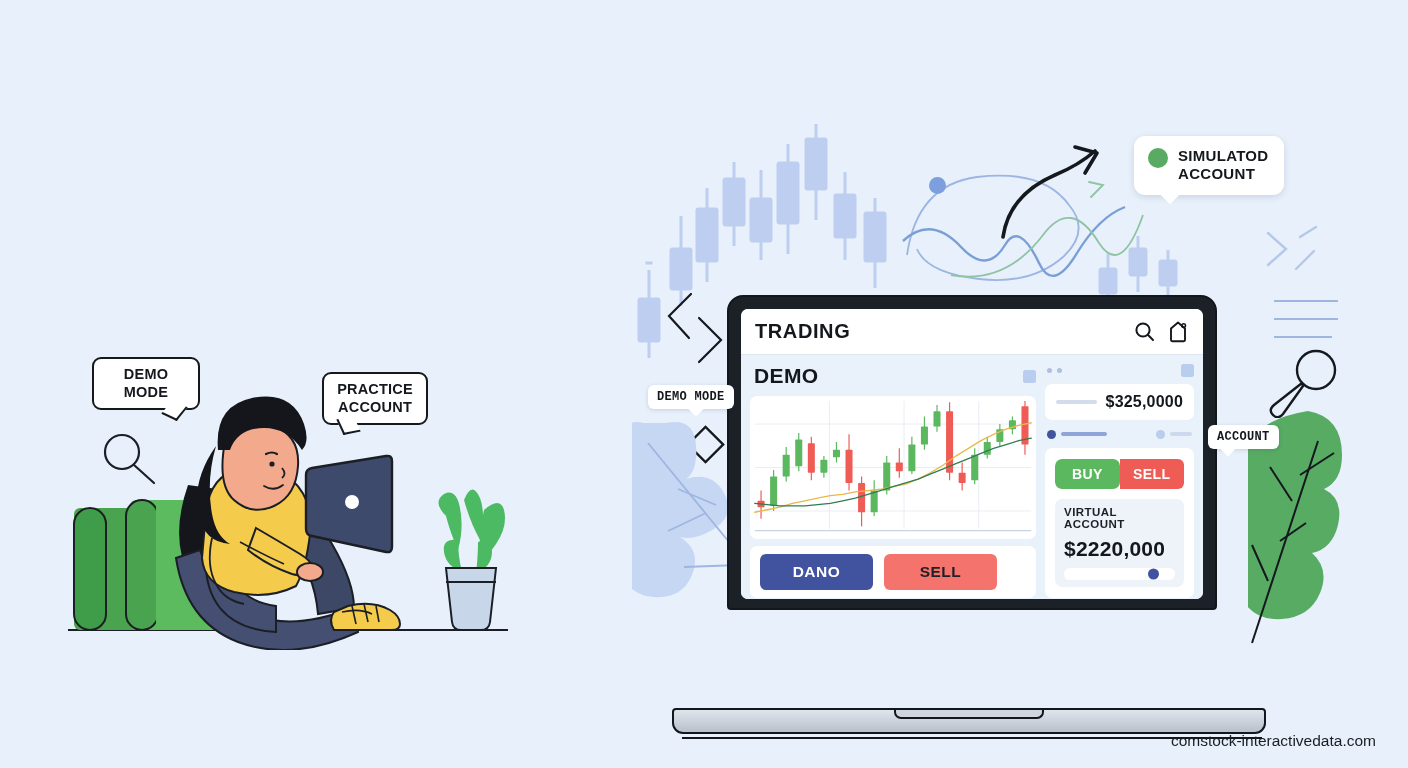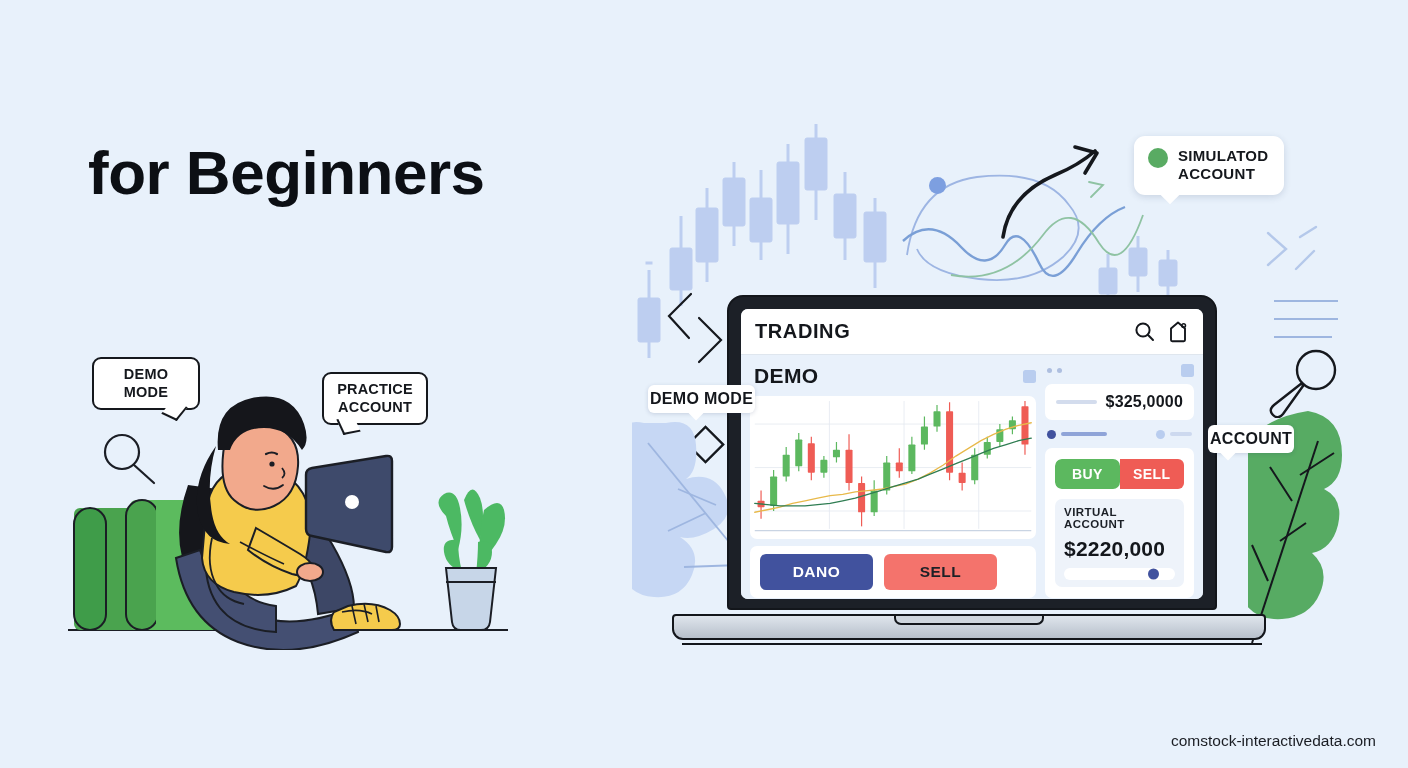--- a/index.html
+++ b/index.html
@@ -77,21 +77,21 @@
   
   #blob-leaf { left: 632px; top: 415px; }
   
   #green-leaf { left: 1248px; top: 405px; }
   
   #lines-right { left: 1272px; top: 297px; }
   
   #right-magnifier { left: 1264px; top: 348px; }
 
   
-  #laptop { left: 672px; top: 295px; width: 594px; height: 345px; }
+  #laptop { left: 672px; top: 295px; width: 594px; height: 439px; }
   #laptop-lid {
     position: absolute; left: 55px; top: 0;
     width: 490px; height: 315px;
     background: #1c2027;
     border: 2.5px solid #13161b;
     border-radius: 16px 16px 4px 4px;
   }
   #laptop-screen {
     position: absolute; left: 12px; top: 12px; right: 12px; bottom: 9px;
     background: #e9f1fb;
@@ -197,23 +197,24 @@
     width: 100%; height: 12px; background: #ffffff; border-radius: 7px; position: relative;
   }
   #virtual-knob {
     position: absolute; right: 11px; top: 50%; transform: translateY(-50%);
     width: 11px; height: 11px; border-radius: 50%; background: #41529e;
   }
 
   
   .tag {
     background: #ffffff; border-radius: 6px;
-    padding: 5px 2px; font-size: 16px; font-weight: bold;
+    padding: 5px 9px; font-size: 12px; font-weight: bold;
     color: #14171c; letter-spacing: .3px; white-space: nowrap;
     box-shadow: 0 1px 4px rgba(30,50,90,.17);
+    font-family: Liberation Mono, monospace;
   }
   .tag .ttail {
     position: absolute; width: 12px; height: 12px; background: #ffffff;
     transform: rotate(45deg);
   }
   #tag-demo-mode { left: 648px; top: 385px; z-index: 7; }
   #tag-demo-mode .ttail { left: 42px; bottom: -5px; }
   #tag-account { left: 1208px; top: 425px; z-index: 7; }
   #tag-account .ttail { left: 14px; bottom: -5px; }
 
@@ -240,21 +241,20 @@
     right: 32px; bottom: 18px;
     font-size: 15.5px; color: #1a1d23;
   }
 </style>
 </head>
 <body>
 
 <div id="stage">
 
   <div id="headline" class="abs">
-    <span class="ln">for Beginners</span>
   </div>
 
   <div id="bubble-demo-mode" class="abs bubble">
     <div>DEMO</div>
     <div>MODE</div>
     <span class="tail"></span>
   </div>
 
   <div id="bubble-practice" class="abs bubble">
     <div>PRACTICE</div>

